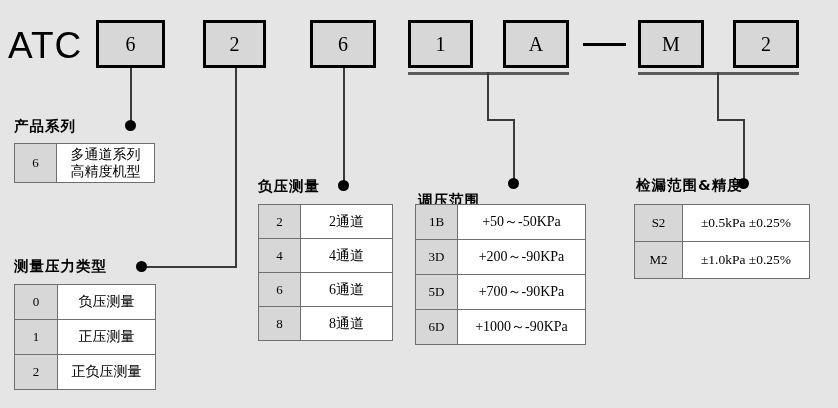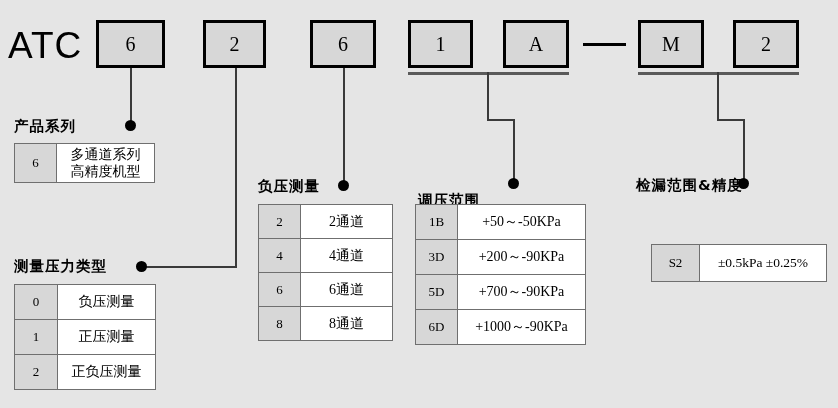--- a/index.html
+++ b/index.html
@@ -238,29 +238,36 @@
         <td class="desc num">+700～-90KPa</td>
       </tr>
       <tr>
         <td class="code" style="height:32px">6D</td>
         <td class="desc num">+1000～-90KPa</td>
       </tr>
     </tbody>
   </table>
 
   <div class="sect-title" style="left:636px; top:176px;">检漏范围&amp;精度</div>
-  <table class="spec" style="left:651px; top:204px; width:175px;margin-top:40px;">
+  <table class="spec" style="left:634px; top:204px; width:175px;">
     <colgroup>
         <col style="width:48px">
         <col style="width:127px">
       </colgroup>
     <tbody>
       <tr>
         <td class="code" style="height:34px">S2</td>
         <td class="leak">
           <span class="leak-pair">±0.5kPa</span>
           <span class="leak-pair">±0.25%</span>
         </td>
       </tr>
+      <tr>
+        <td class="code" style="height:34px">M2</td>
+        <td class="leak">
+          <span class="leak-pair">±1.0kPa</span>
+          <span class="leak-pair">±0.25%</span>
+        </td>
+      </tr>
     </tbody>
   </table>
 
 </div>
 
 </body></html>

